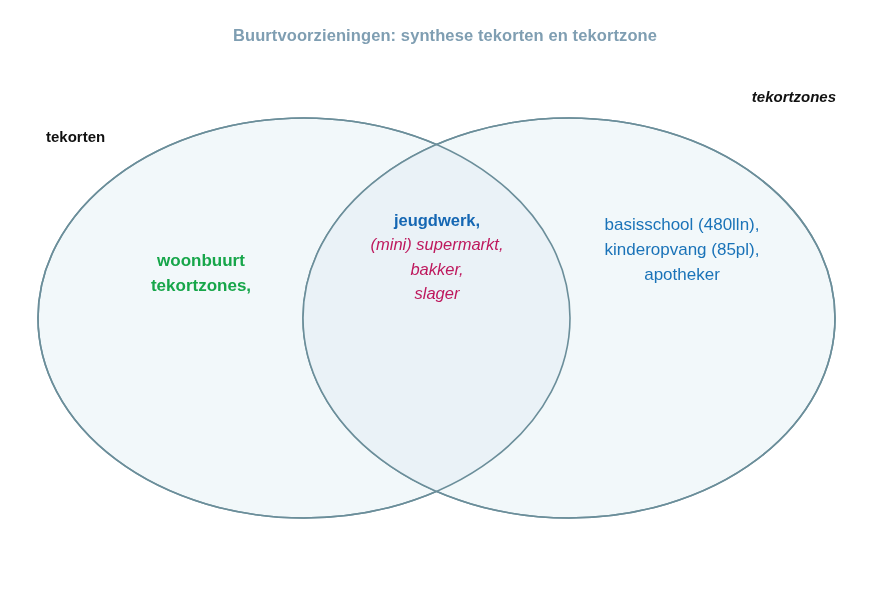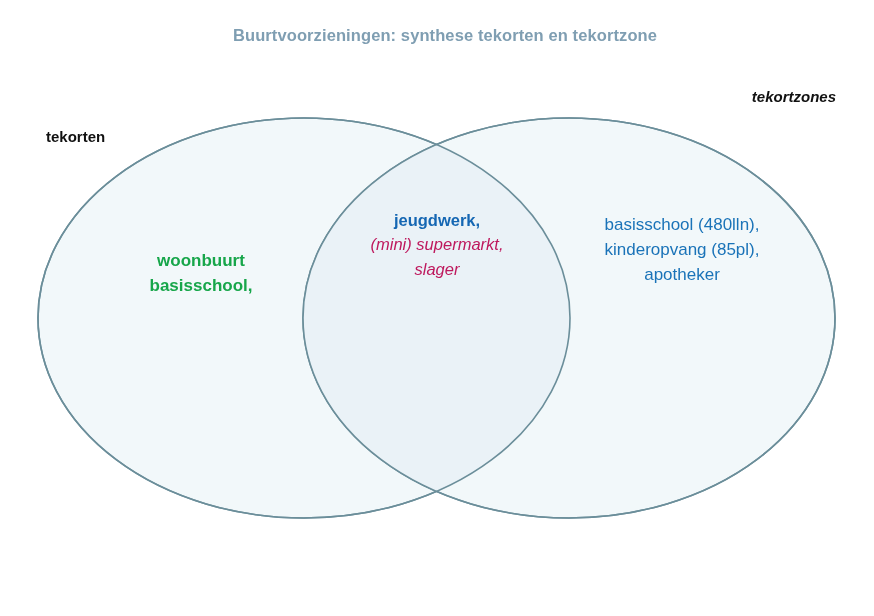--- a/index.html
+++ b/index.html
@@ -162,26 +162,27 @@
       <ellipse cx="569" cy="318" rx="266" ry="200" fill="none" stroke="#6b8e9a" stroke-width="1.6"></ellipse>
     </svg>
   </div>
 
   <div class="set-caption left">tekorten</div>
 
   <div class="set-caption right">tekortzones</div>
 
   <div class="region-text region-left">
     <span class="line">woonbuurt</span>
-    <span class="line">basisschool,</span>
+    <span class="line">tekortzones,</span>
   </div>
 
   <div class="region-text region-center">
     <span class="line blue">jeugdwerk,</span>
     <span class="line purple">(mini) supermarkt,</span>
+    <span class="line purple">bakker,</span>
     <span class="line purple">slager</span>
   </div>
 
   <div class="region-text region-right">
     <span class="line">basisschool (480lln),</span>
     <span class="line">kinderopvang (85pl),</span>
     <span class="line">apotheker</span>
   </div>
 
 

